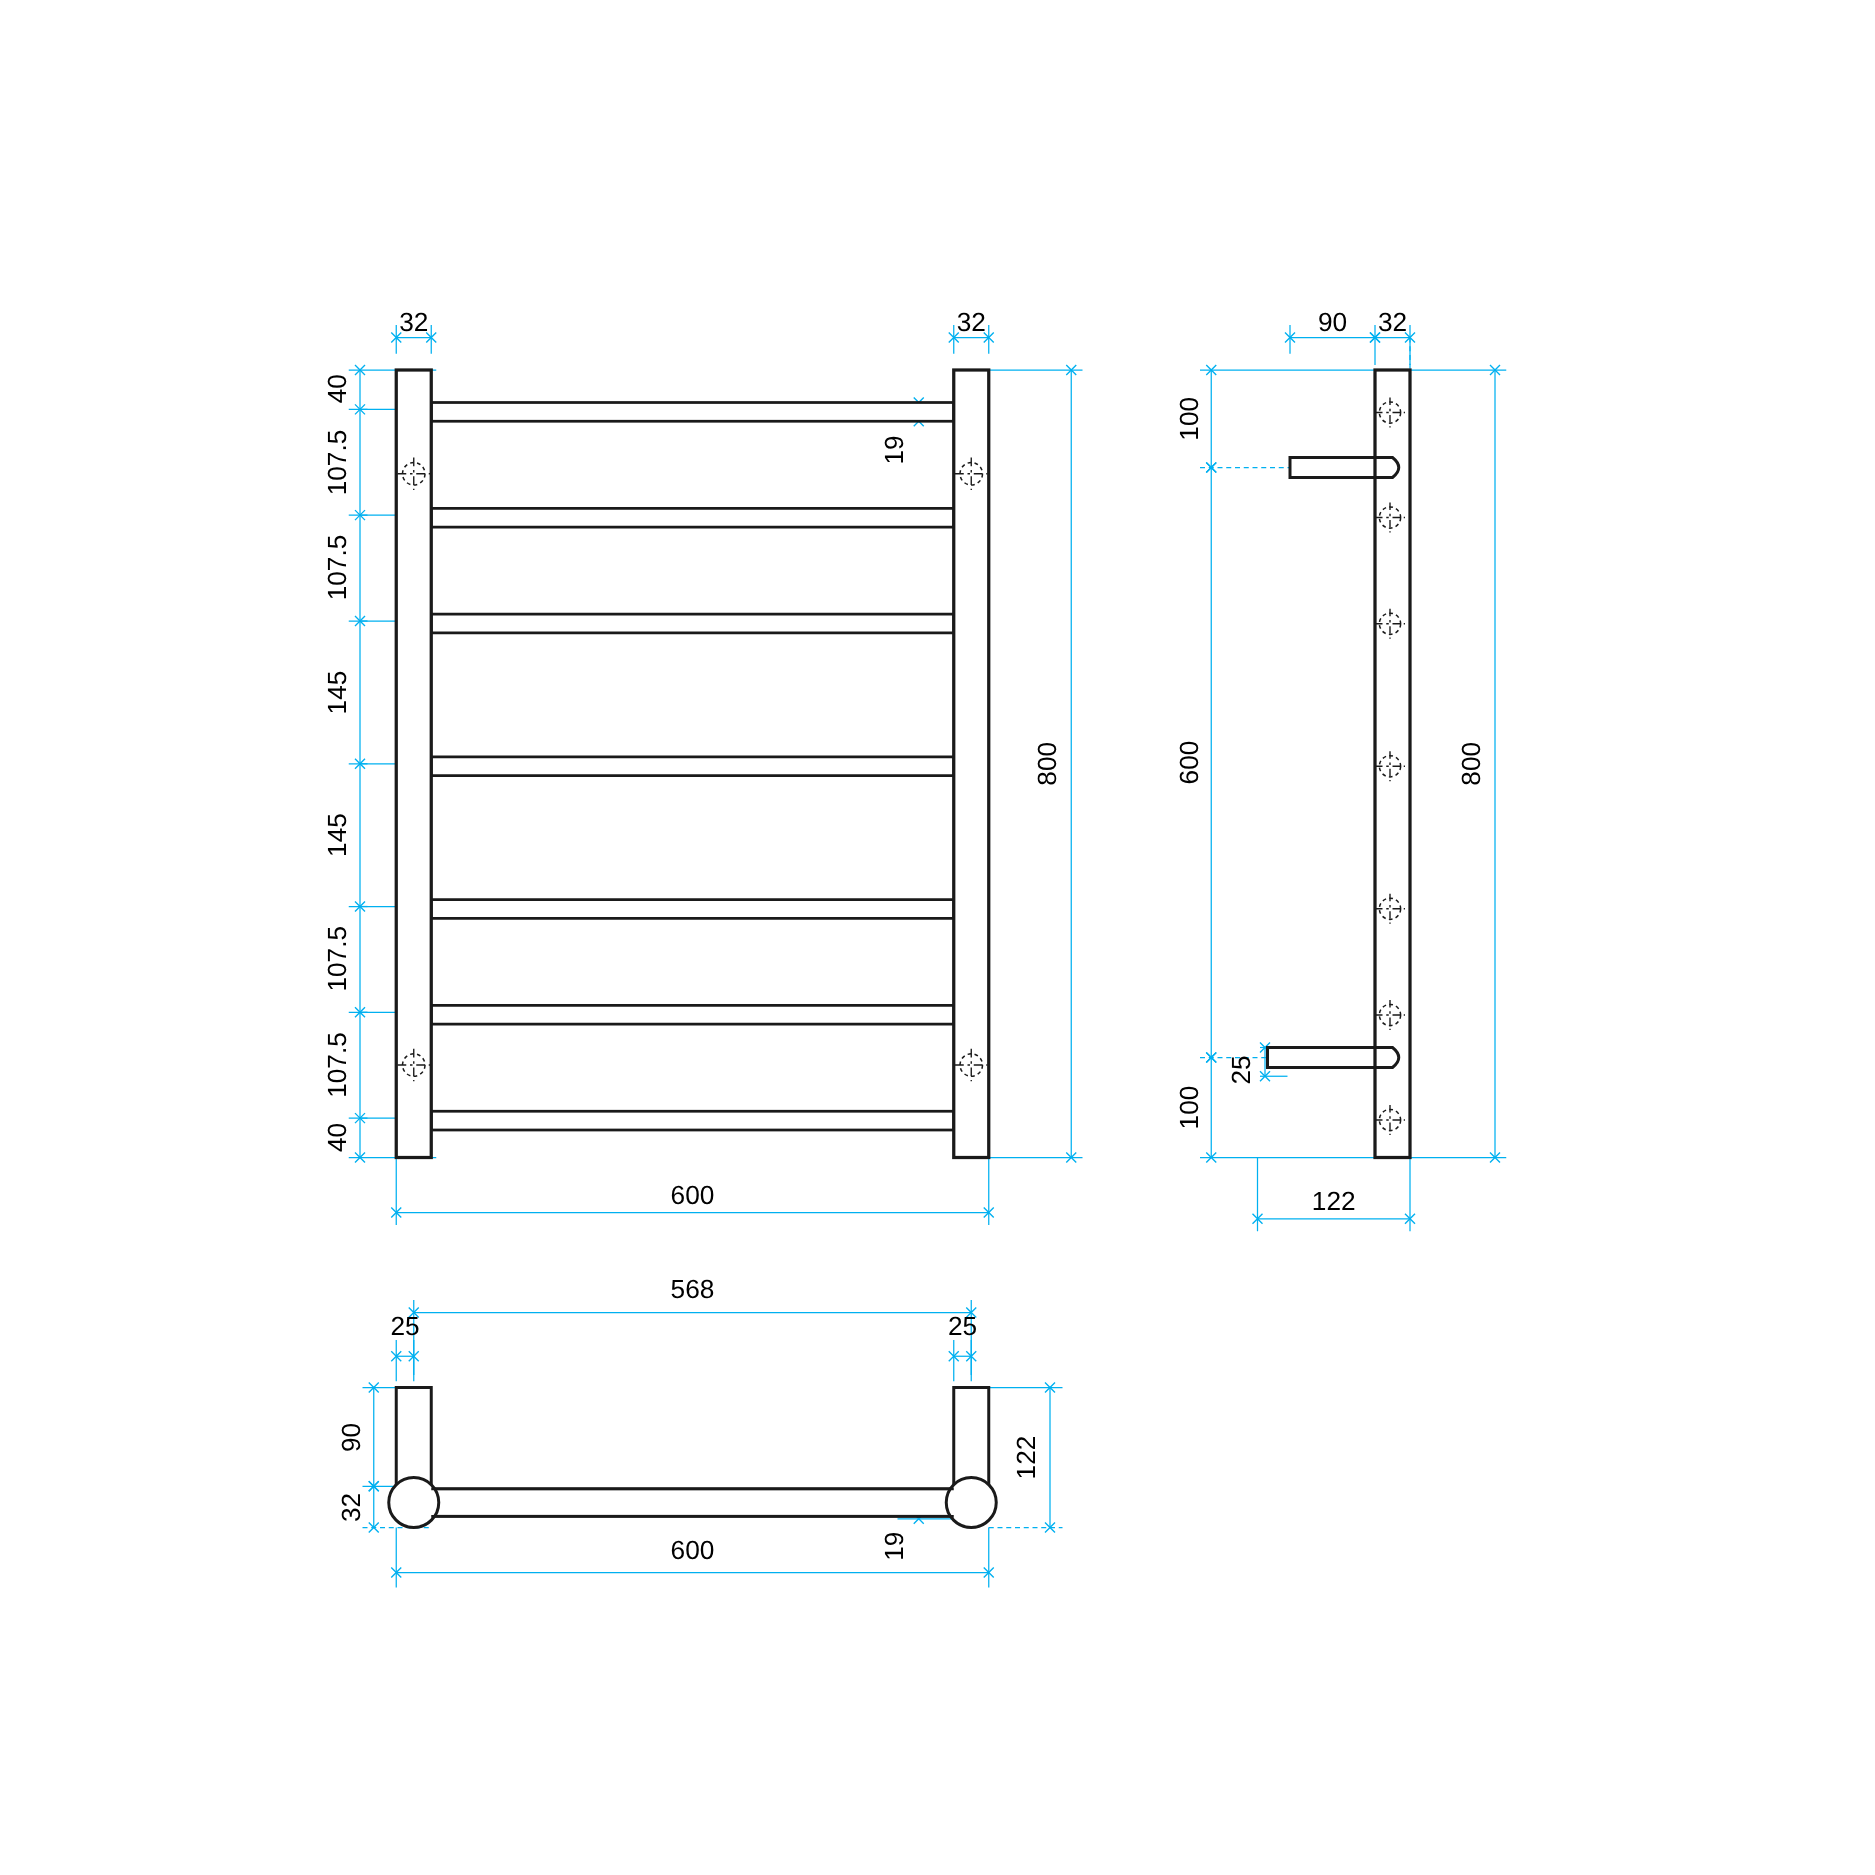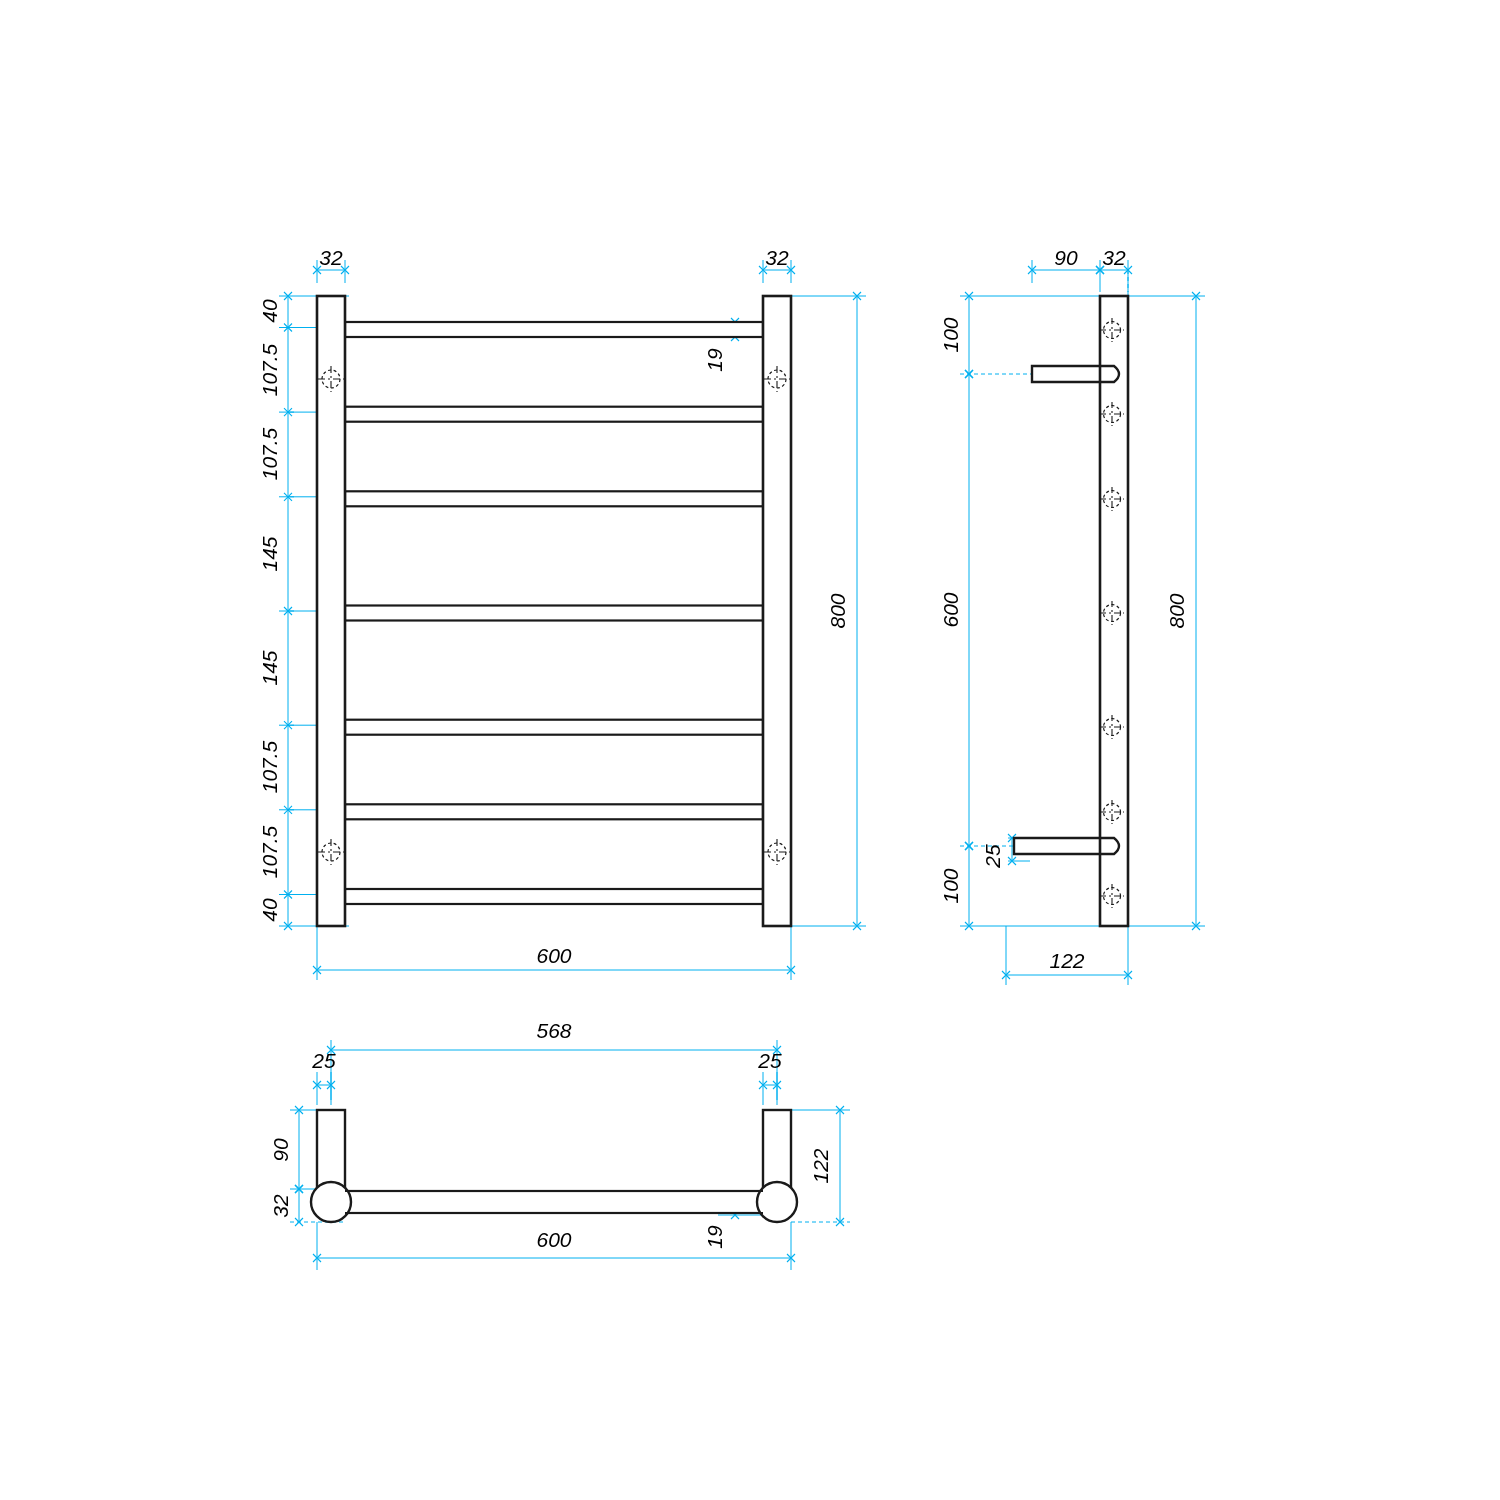--- a/index.html
+++ b/index.html
@@ -1,17 +1,17 @@
 <!DOCTYPE html>
 <html><head>
 <meta charset="utf-8">
 <style>
   html,body{margin:0;padding:0;background:#ffffff;}
   body{width:1500px;height:1500px;font-family:"Liberation Sans",sans-serif;}
-  #sheet{position:relative;width:1500px;height:1500px;overflow:hidden;background:#fff;font-style:italic;}
+  #sheet{position:relative;width:1500px;height:1500px;overflow:hidden;background:#fff;}
   svg{display:block;}
   text{font-family:"Liberation Sans",sans-serif;fill:#000;}
 </style>
 </head>
 <body>
 
 <div id="sheet">
 <svg width="1500" height="1500" viewBox="0 0 1500 1500" xmlns="http://www.w3.org/2000/svg">
 
   <rect x="0" y="0" width="1500" height="1500" fill="#ffffff"></rect>

